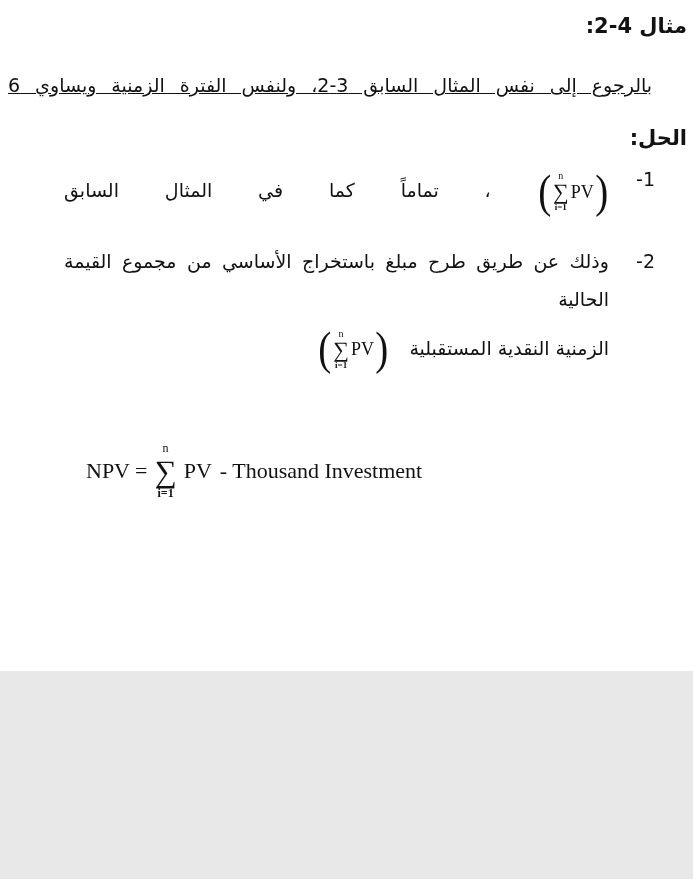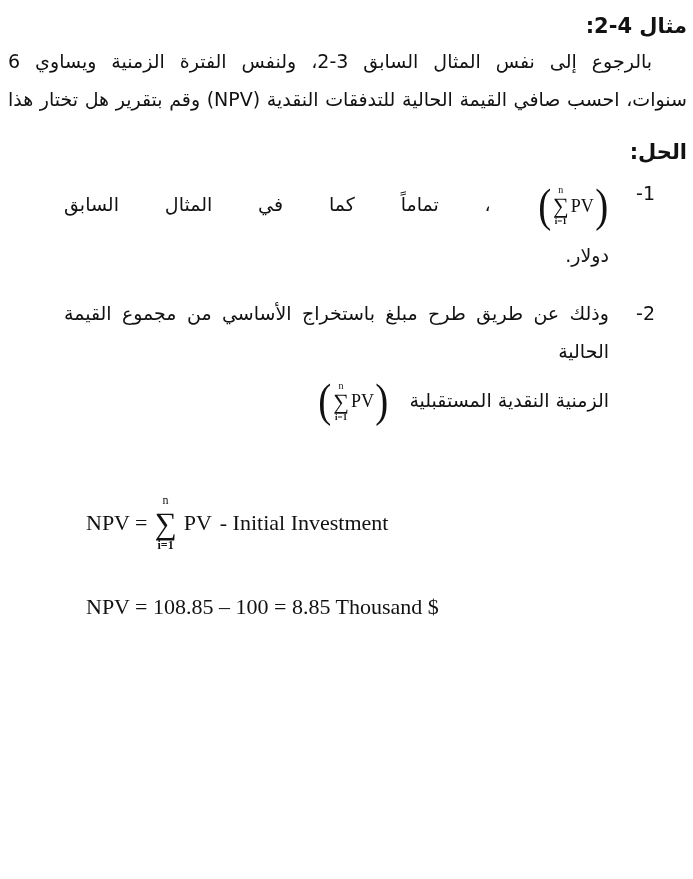--- a/index.html
+++ b/index.html
@@ -1,25 +1,25 @@
 <!DOCTYPE html>
 <html><head>
 <meta charset="utf-8">
 <style>
   html,body{margin:0;padding:0;background:#e8e8e8;}
   .page{
-    width:693px;height:879px;background:#ffffff;color:#121212;
+    width:693px;height:671px;background:#ffffff;color:#121212;
     direction:rtl;font-family:"DejaVu Sans",sans-serif;font-size:19px;
     padding:10px 6px 0 8px;box-sizing:border-box;overflow:hidden;
   }
   .line{line-height:38px;}
   .t-just{text-align:justify;text-align-last:justify;text-justify:inter-word;}
   .t-right{text-align:right;}
   .title{font-weight:bold;font-size:21px;line-height:28px;margin-top:2px;}
-  .intro{margin-top:2px;}
+  .intro{margin-top:26px;text-decoration:underline;}
   .indent-first{padding-right:35px;}
   .solution{font-weight:bold;font-size:21px;line-height:28px;margin-top:20px;}
   .list-row{display:flex;margin:0 32px 0 56px;}
   .list-row.first{margin-top:8px;}
   .list-row.second{margin-top:20px;}
   .marker{flex:0 0 46px;text-align:right;line-height:38px;}
   .content{flex:1 1 auto;min-width:0;}
   .tall{line-height:60px;}
   
   .fx{display:inline-flex;direction:ltr;align-items:center;vertical-align:middle;
@@ -43,42 +43,40 @@
 </style>
 </head>
 <body>
 
 <div class="page">
 
   <div class="title">مثال 4-2:</div>
 
   <div class="intro">
     <div class="line t-just indent-first">بالرجوع إلى نفس المثال السابق 3-2، ولنفس الفترة الزمنية ويساوي 6</div>
-    <div class="line t-just">سنوات، احسب صافي القيمة الحالية للتدفقات النقدية (NPV) وقم بتقرير هل تختار هذا</div>
   </div>
 
   <div class="solution">الحل:</div>
 
   <div class="list-row first">
     <div class="marker">1-</div>
     <div class="content">
       <div class="line t-just tall">
         <span class="fx">
           <span class="par">(</span>
           <span class="sig">
             <span class="up">n</span>
             <span class="sg">∑</span>
             <span class="lo">i=1</span>
           </span>
           <span class="pv">PV</span>
           <span class="par">)</span>
         </span>
         <span>، تماماً كما في المثال السابق</span>
       </div>
-      <div class="line t-right">دولار.</div>
     </div>
   </div>
 
   <div class="list-row second">
     <div class="marker">2-</div>
     <div class="content">
       <div class="line t-just">وذلك عن طريق طرح مبلغ باستخراج الأساسي من مجموع القيمة الحالية</div>
       <div class="line t-right tall">
         <span>الزمنية النقدية المستقبلية</span>
         <span class="gap8"></span>
@@ -98,18 +96,17 @@
 
   <div class="eq eq1">
     <span>NPV =</span>
     <span class="sig">
       <span class="up">n</span>
       <span class="sg">∑</span>
       <span class="lo">i=1</span>
     </span>
     <span>PV</span>
     <span class="gap8"></span>
-    <span>- Initial Investment</span>
+    <span>- Thousand Investment</span>
   </div>
 
-  <div class="eq eq2">NPV = 108.85 – 100 = 8.85 Thousand $</div>
 
 </div>
 
 </body></html>

